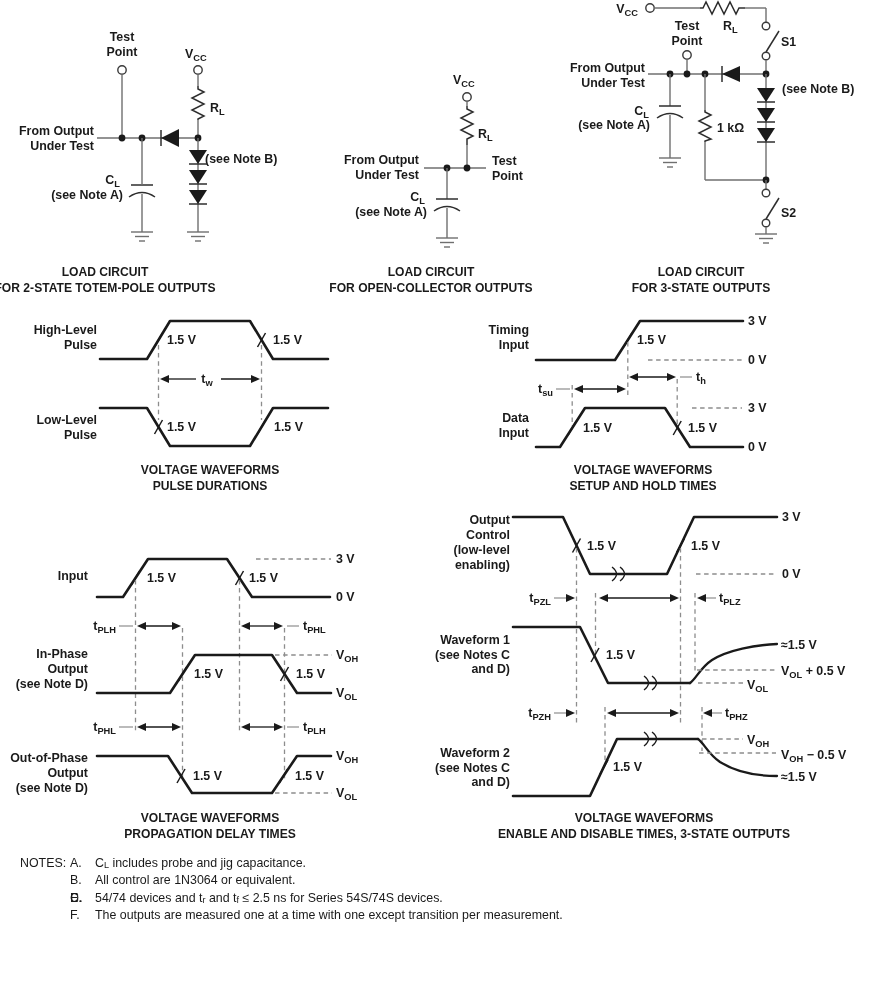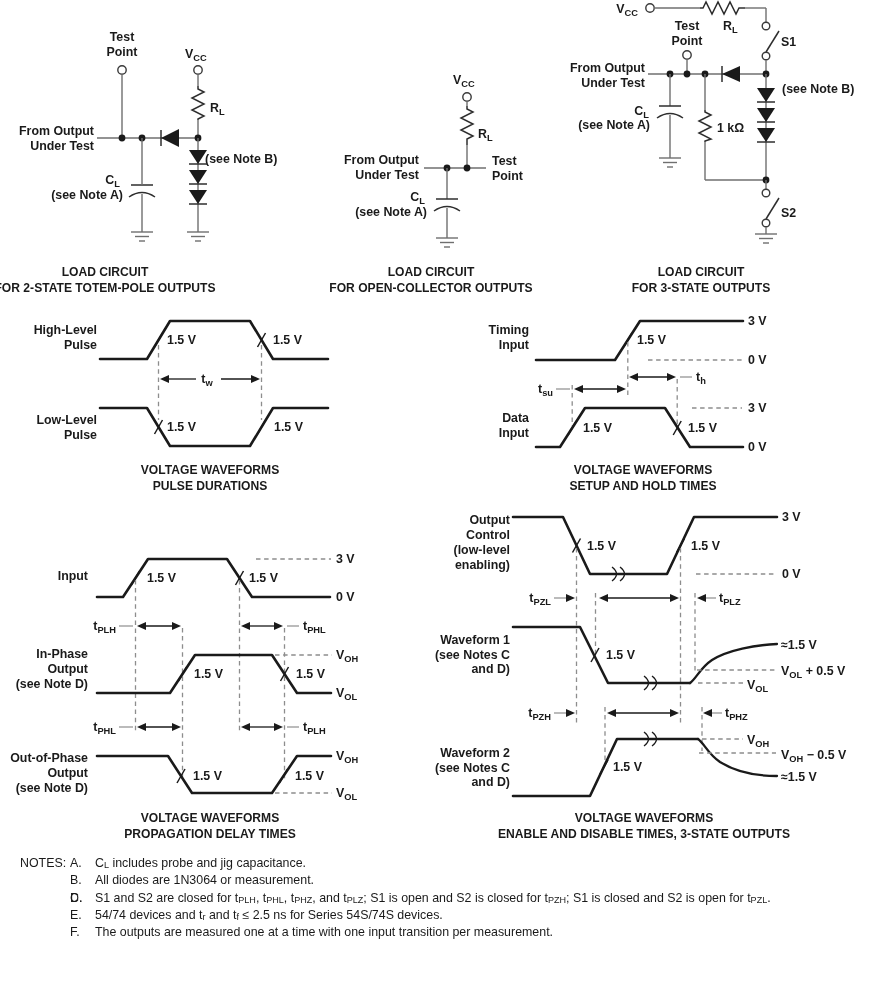--- a/index.html
+++ b/index.html
@@ -413,35 +413,34 @@
 
 
 <div class="notes">
   <span class="notes-heading">NOTES:</span>
   <div class="note-line">
     <span class="note-letter">A.</span>
     <span class="note-text">C<sub>L</sub> includes probe and jig capacitance.</span>
   </div>
   <div class="note-line">
     <span class="note-letter">B.</span>
-    <span class="note-text">All diodes are 1N3064 or measurement.</span>
+    <span class="note-text">All control are 1N3064 or equivalent.</span>
   </div>
   <div class="note-line">
     <span class="note-letter">C.</span>
   </div>
   <div class="note-line">
     <span class="note-letter">D.</span>
-    <span class="note-text">S1 and S2 are closed for t<sub>PLH</sub>, t<sub>PHL</sub>, t<sub>PHZ</sub>, and t<sub>PLZ</sub>; S1 is open and S2 is closed for t<sub>PZH</sub>; S1 is closed and S2 is open for t<sub>PZL</sub>.</span>
   </div>
   <div class="note-line">
     <span class="note-letter">E.</span>
   </div>
   <div class="note-line">
     <span class="note-letter"></span>
     <span class="note-text">54/74 devices and t<sub>r</sub> and t<sub>f</sub> ≤ 2.5 ns for Series 54S/74S devices.</span>
   </div>
   <div class="note-line">
     <span class="note-letter">F.</span>
-    <span class="note-text">The outputs are measured one at a time with one input transition per measurement.</span>
+    <span class="note-text">The outputs are measured one at a time with one except transition per measurement.</span>
   </div>
 </div>
 
 </div>
 
 </body></html>

